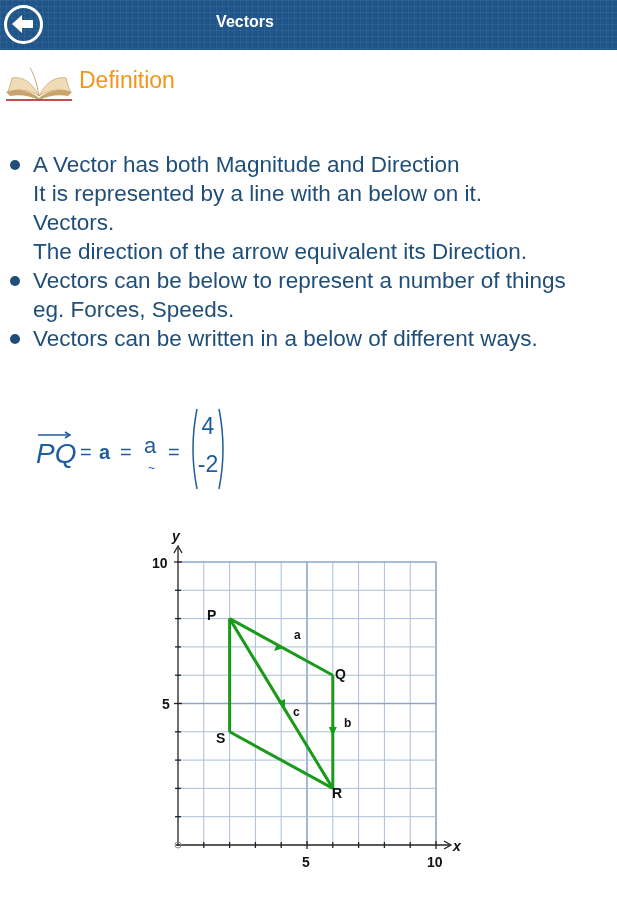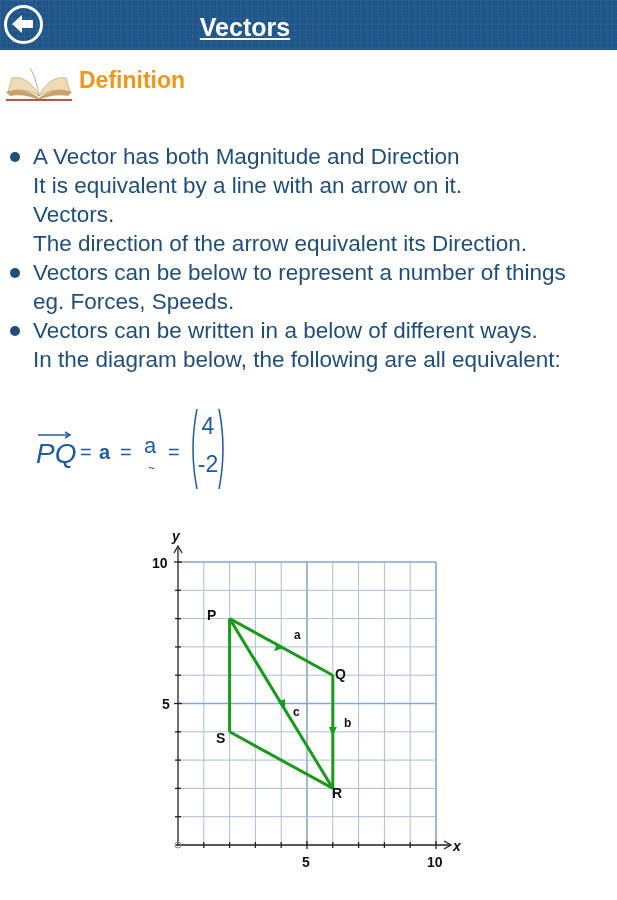--- a/index.html
+++ b/index.html
@@ -2,25 +2,25 @@
 <html><head>
 <meta charset="utf-8">
 <style>
   html, body { margin:0; padding:0; }
   body { width:617px; height:900px; background:#fff; position:relative; overflow:hidden; font-family:"Liberation Sans", sans-serif; }
   .header { position:absolute; left:0; top:0; width:617px; height:50px; background:#1f5589;
     background-image: linear-gradient(rgba(255,255,255,0.05) 1px, transparent 1px), linear-gradient(90deg, rgba(255,255,255,0.05) 1px, transparent 1px);
     background-size: 6px 6px; }
   .back-btn { position:absolute; left:4px; top:5px; width:33px; height:33px; border:3px solid #fff; border-radius:50%; box-sizing:content-box; }
   .back-btn svg { position:absolute; left:5px; top:6px; }
-  .title { position:absolute; left:0; width:490px; top:13px; text-align:center; color:#fff; font-weight:bold; font-size:25px;text-decoration:underline; }
+  .title { position:absolute; left:0; width:490px; top:13px; text-align:center; color:#fff; font-weight:bold; font-size:16px; }
   .sec { position:absolute; left:4px; top:64px; height:40px; }
   .book { position:absolute; left:0; top:2px; }
-  .sec-title { position:absolute; left:75px; top:3px; font-size:23px; font-weight:bold; color:#f0961a; white-space:nowrap; }
-  .content { position:absolute; left:10px; top:142px; width:607px; color:#1f4e79; font-size:22.5px; line-height:29px; }
+  .sec-title { position:absolute; left:75px; top:3px; font-size:23px; font-weight:normal; color:#f0961a; white-space:nowrap; }
+  .content { position:absolute; left:10px; top:150px; width:607px; color:#1f4e79; font-size:22.5px; line-height:29px; }
   .bul { position:relative; padding-left:23px; }
   .bul .dot { position:absolute; left:0; top:10px; width:10px; height:10px; border-radius:50%; background:#1f4e79; }
   .line { white-space:nowrap; }
   .eq { position:absolute; left:36px; top:405px; height:90px; color:#1f5c9e; }
   .pq { position:absolute; left:0; top:33px; font-size:28px; font-style:italic; }
   .pq-arrow { position:absolute; left:2px; top:26px; }
   .eq-txt { position:absolute; top:36px; font-size:20px; white-space:nowrap; }
   .tilde { position:absolute; left:112px; top:56px; font-size:12px; }
   .col { position:absolute; left:152px; top:2px; width:40px; height:84px; }
   .col .v { position:absolute; width:40px; text-align:center; font-size:23px; }
@@ -48,33 +48,32 @@
     <path d="M35 30 C33 18 30 8 26 2" stroke="#b89060" stroke-width="0.8" fill="none"></path>
     <rect x="2" y="33" width="66" height="2" fill="#c0504d"></rect>
   </svg>
   <div class="sec-title">Definition</div>
 </div>
 
 <div class="content">
   <div class="bul">
     <span class="dot"></span>
     <div class="line">A Vector has both Magnitude and Direction</div>
-    <div class="line">It is equivalent by a line with an arrow on it.</div>
+    <div class="line">It is represented by a line with an below on it.</div>
     <div class="line">Vectors.</div>
     <div class="line">The direction of the arrow equivalent its Direction.</div>
   </div>
   <div class="bul">
     <span class="dot"></span>
     <div class="line">Vectors can be below to represent a number of things</div>
     <div class="line">eg. Forces, Speeds.</div>
   </div>
   <div class="bul">
     <span class="dot"></span>
     <div class="line">Vectors can be written in a below of different ways.</div>
-    <div class="line">In the diagram below, the following are all equivalent:</div>
   </div>
 </div>
 
 <div class="eq">
   <svg class="pq-arrow" width="34" height="8" viewBox="0 0 34 8">
     <line x1="0" y1="4" x2="32" y2="4" stroke="#1f5c9e" stroke-width="1.5"></line>
     <polyline points="27,1 32,4 27,7" fill="none" stroke="#1f5c9e" stroke-width="1.5"></polyline>
   </svg>
   <span class="pq">PQ</span>
   <span class="eq-txt" style="left:44px;">=</span>

